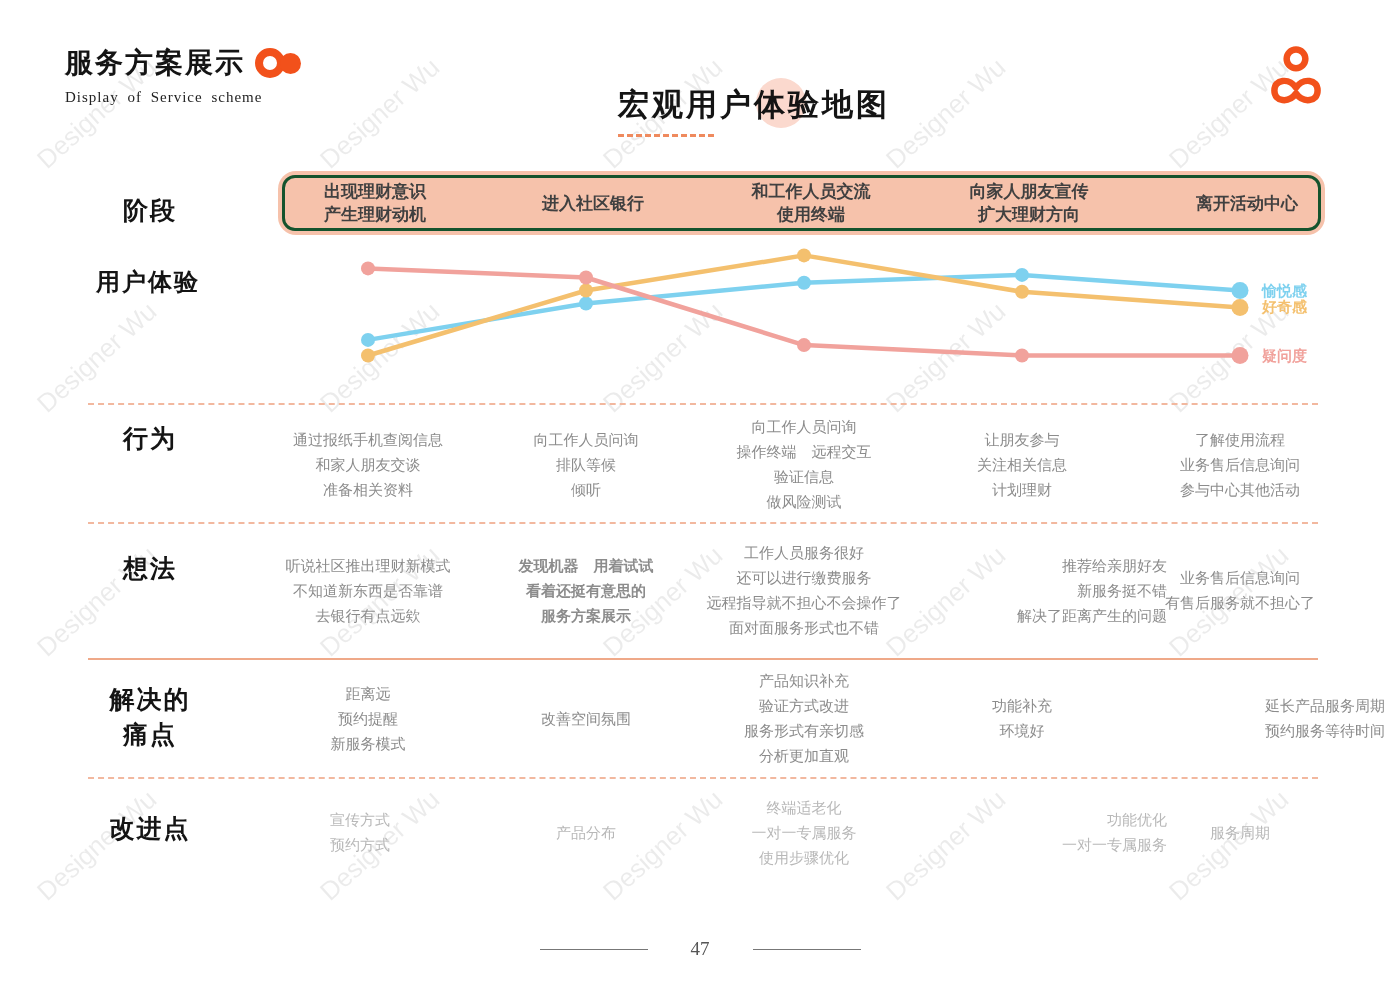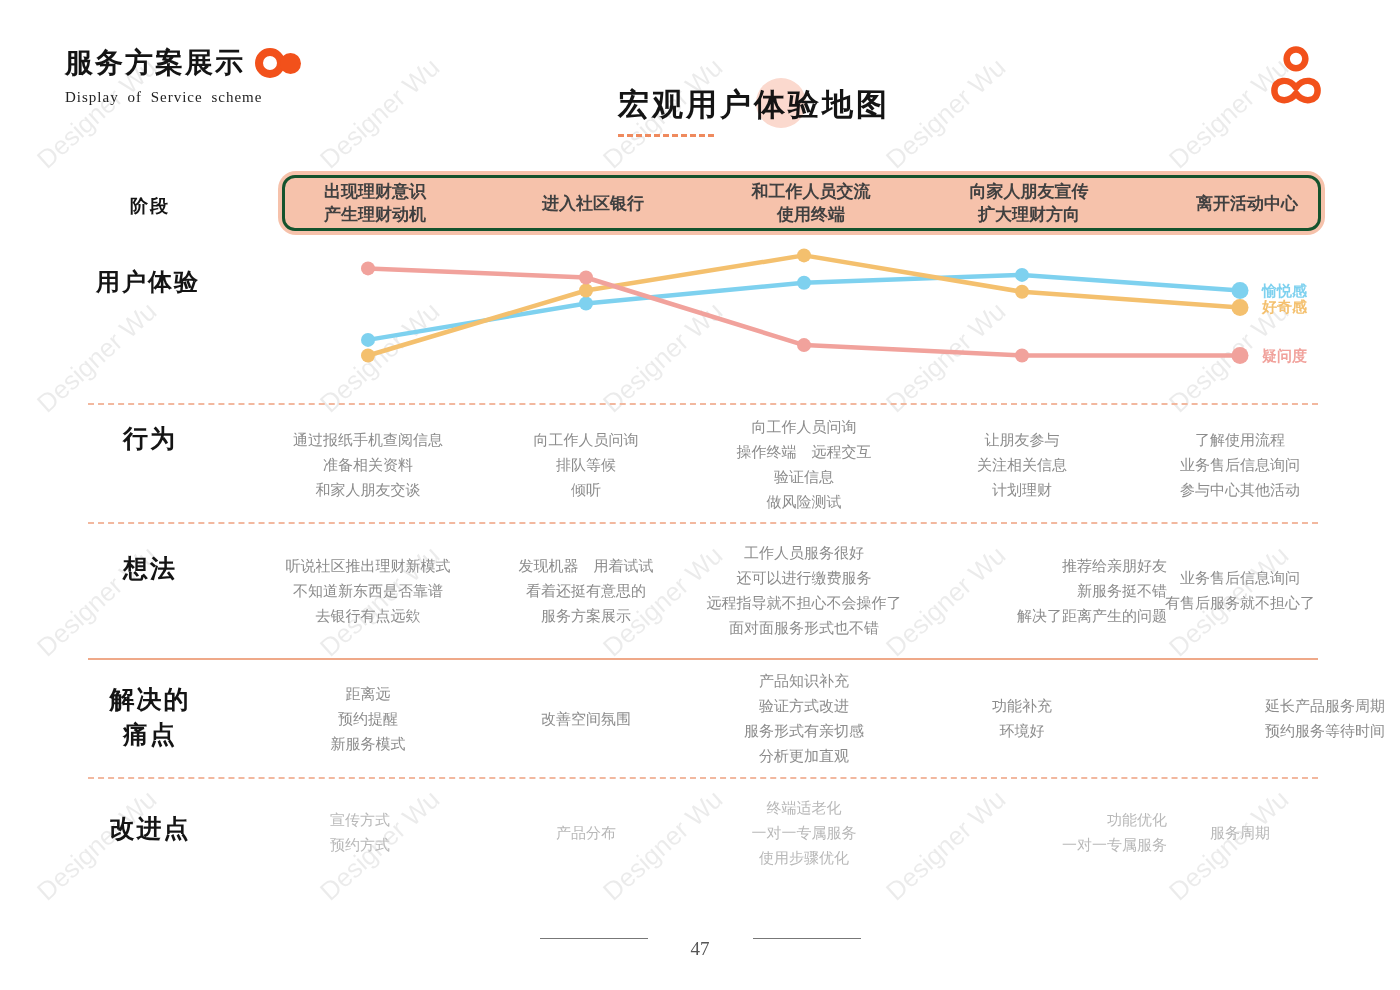--- a/index.html
+++ b/index.html
@@ -47,21 +47,21 @@
     font-size:31px; color:#141414; letter-spacing:3px; white-space:nowrap;
   }
   .title-underline {
     width:96px; margin-top:8px; border-top:3px dashed #ef8a5e;
   }
   
   .row-label {
     position:absolute; z-index:2; font-family:"Liberation Serif", serif;
     font-weight:bold; color:#141414; text-align:center; letter-spacing:2px;
   }
-  .lbl-stage      { left:100px; top:194px;  width:100px; font-size:18px; }
+  .lbl-stage      { left:100px; top:194px;  width:100px; font-size:25px; }
   .lbl-exp        { left:88px;  top:266px;  width:120px; font-size:24px; }
   .lbl-behavior   { left:100px; top:422px;  width:100px; font-size:25px; }
   .lbl-thoughts   { left:100px; top:552px;  width:100px; font-size:25px; }
   .lbl-pain       { left:95px;  top:682px;  width:110px; font-size:25px; line-height:35px; }
   .lbl-improve    { left:92px;  top:812px;  width:116px; font-size:25px; }
   
   .stage-band {
     position:absolute; left:278px; top:171px; width:1047px; height:64px;
     background:#f6c2ab; border-radius:18px; padding:4px; z-index:2;
   }
@@ -89,21 +89,21 @@
   .row-improve  { top:788px; height:88px;  }
   .cell {
     position:absolute; top:50%; transform:translate(-50%,-50%);
     width:290px; text-align:center; font-size:15px; line-height:25px;
     color:#8c8c8c; white-space:nowrap;
   }
   .row-improve .cell { color:#b8b8b8; }
   
   .footer {
     position:absolute; left:0; top:938px; width:1400px; z-index:2;
-    display:flex; justify-content:center; gap:43px;
+    display:flex; align-items:center; justify-content:center; gap:43px;
   }
   .footer-line { width:108px; border-top:1.5px solid #777; }
   .page-number {
     font-family:"Liberation Serif", serif; font-size:19px; color:#555;
   }
 </style>
 </head>
 <body>
 
 <div class="page">
@@ -213,22 +213,22 @@
     </svg>
 
   <div class="sep sep-dash sep1"></div>
   <div class="sep sep-dash sep2"></div>
   <div class="sep sep-solid sep3"></div>
   <div class="sep sep-dash sep4"></div>
 
   <div class="body-row row-behavior" id="behavior-row">
       <div class="cell" style="left: 368px;">
         <div>通过报纸手机查阅信息</div>
+        <div>和家人朋友交谈</div>
         <div>准备相关资料</div>
-        <div>和家人朋友交谈</div>
       </div>
       <div class="cell" style="left: 586px;">
         <div>向工作人员问询</div>
         <div>排队等候</div>
         <div>倾听</div>
       </div>
       <div class="cell" style="left: 804px;">
         <div>向工作人员问询</div>
         <div>操作终端　远程交互</div>
         <div>验证信息</div>
@@ -244,21 +244,21 @@
         <div>业务售后信息询问</div>
         <div>参与中心其他活动</div>
       </div>
     </div>
   <div class="body-row row-thoughts" id="thoughts-row">
       <div class="cell" style="left: 368px;">
         <div>听说社区推出理财新模式</div>
         <div>不知道新东西是否靠谱</div>
         <div>去银行有点远欸</div>
       </div>
-      <div class="cell" style="left: 586px;">
+      <div class="cell" style="left: 586px; font-weight: bold;">
         <div>发现机器　用着试试</div>
         <div>看着还挺有意思的</div>
         <div>服务方案展示</div>
       </div>
       <div class="cell" style="left: 804px;">
         <div>工作人员服务很好</div>
         <div>还可以进行缴费服务</div>
         <div>远程指导就不担心不会操作了</div>
         <div>面对面服务形式也不错</div>
       </div>

